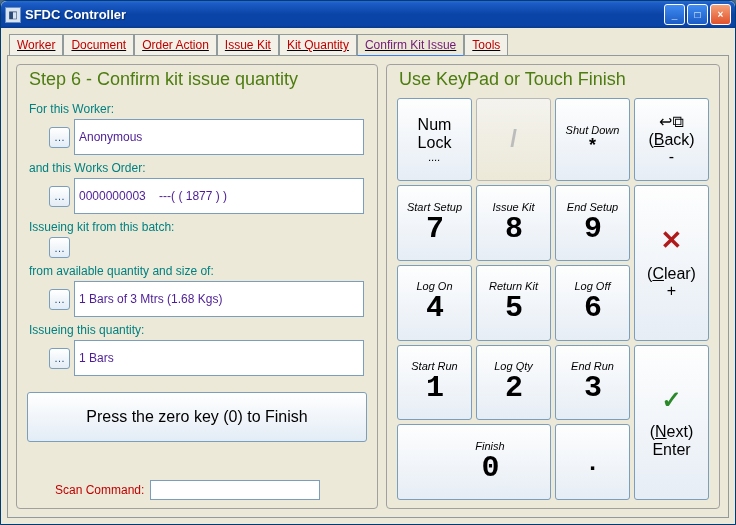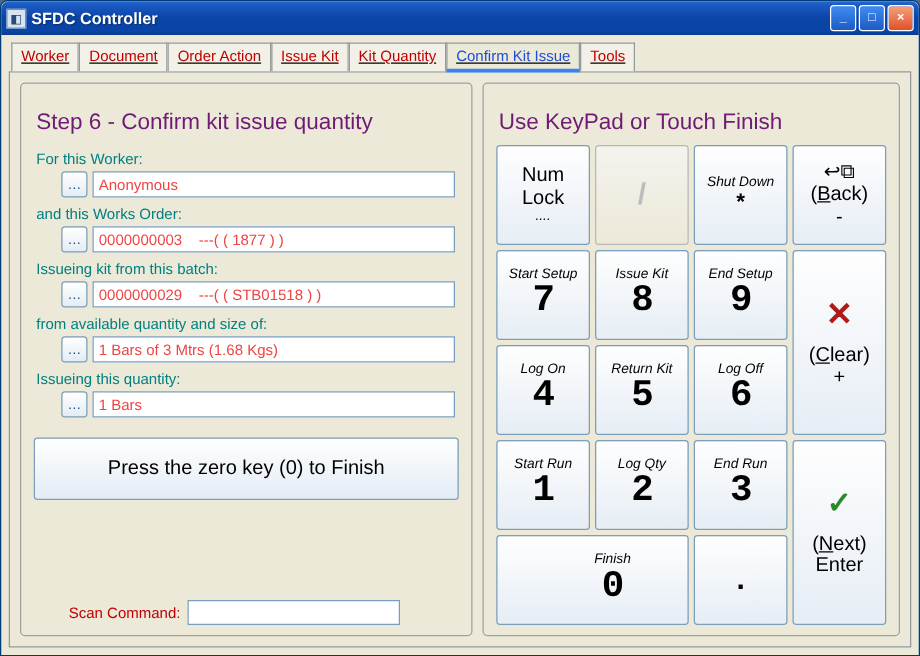--- a/index.html
+++ b/index.html
@@ -63,66 +63,66 @@
     padding: 3px 7px 3px 7px;
     border: 1px solid #919b9c;
     border-bottom: none;
     background: #f3f1e7;
     margin-right: 0px;
     color: #c00000;
     white-space: nowrap;
     position:relative;
   }
   .tab.active {
-    color: #1d4ed8;
+    color: #701a75;
     background: #ece9d8;
-    border-bottom: 3px solid #3b82f6;
+    border-bottom: 1px solid #3b82f6;
     margin-bottom: -1px;
     z-index:2;
   }
   .tabpage {
     flex:1;
     border: 1px solid #919b9c;
     background: #ece9d8;
     display:flex;
     padding: 8px;
     gap: 8px;
   }
 
   .panel {
     border: 1px solid #a0a0a0;
     border-radius: 4px;
     background: #ece9d8;
     padding: 4px 10px 8px 10px;
     position:relative;
   }
   .panel-title {
-    color: #701a75;
+    color: #4d7c0f;
     font-size: 18px;
-    margin: 16px 0 6px 2px;
+    margin: 0 0 6px 2px;
   }
 
   .left { flex: 0 0 362px; display:flex; flex-direction:column; }
   .right { flex: 1; display:flex; flex-direction:column; }
   .form-label { color: #008080; font-size: 12px; margin: 6px 0 3px 2px; }
   .input-line { display:flex; align-items:center; gap:4px; margin-left: 22px;}
   .ellipsis-btn {
     width: 21px; height: 21px;
     border: 1px solid #7b9ebd;
     background: linear-gradient(to bottom,#fff,#e3ecf5);
     border-radius: 3px;
     display:flex;align-items:center;justify-content:center;
     color:#1b4a7a;font-size:11px;
   }
   .textfield {
     flex:1; max-width: 290px;
-    height: 21px;
+    height: 36px;
     border: 1px solid #7b9ebd;
     background:#fff;
-    color: #ef4444;
+    color: #4c1d95;
     font-size: 12px;
     padding: 1px 4px;
   }
   .small-textfield {
     width: 170px; height:20px;
     border:1px solid #7b9ebd; background:#fff;
     font-size:12px; padding:1px 4px;
   }
 
   .big-btn {
@@ -207,21 +207,20 @@
 
         <div class="form-label">and this Works Order:</div>
         <div class="input-line">
           <div class="ellipsis-btn">…</div>
           <input class="textfield" value="0000000003    ---( ( 1877 ) )" style="">
         </div>
 
         <div class="form-label">Issueing kit from this batch:</div>
         <div class="input-line">
           <div class="ellipsis-btn">…</div>
-          <input class="textfield" value="0000000029    ---( ( STB01518 ) )" style="">
         </div>
 
         <div class="form-label">from available quantity and size of:</div>
         <div class="input-line">
           <div class="ellipsis-btn">…</div>
           <input class="textfield" value="1 Bars of 3 Mtrs (1.68 Kgs)" style="">
         </div>
 
         <div class="form-label">Issueing this quantity:</div>
         <div class="input-line">

